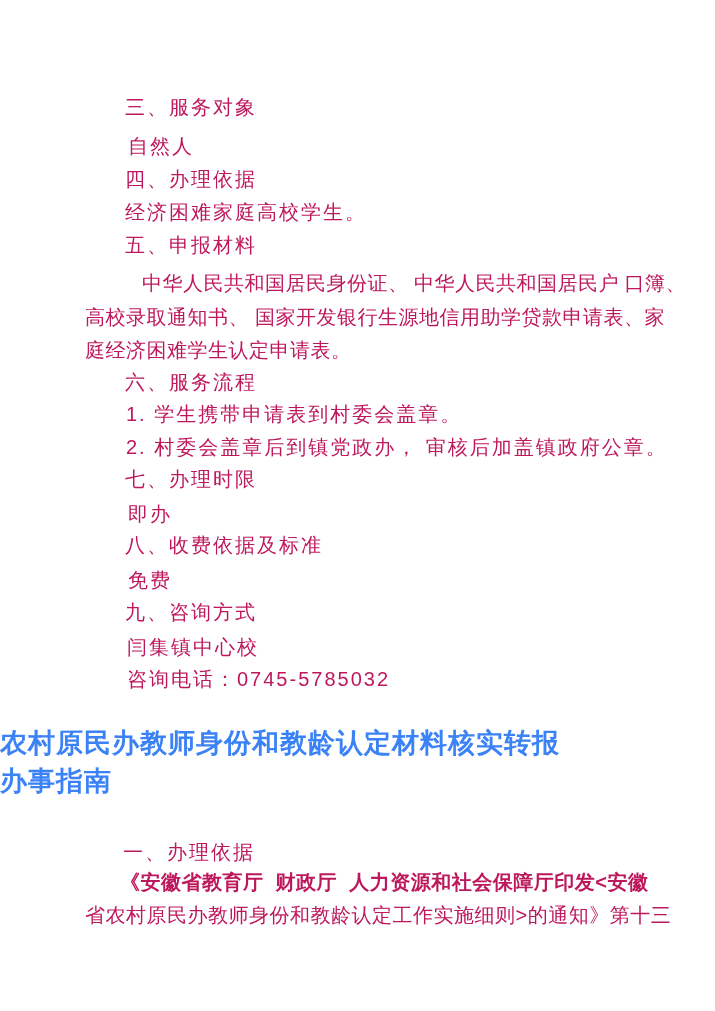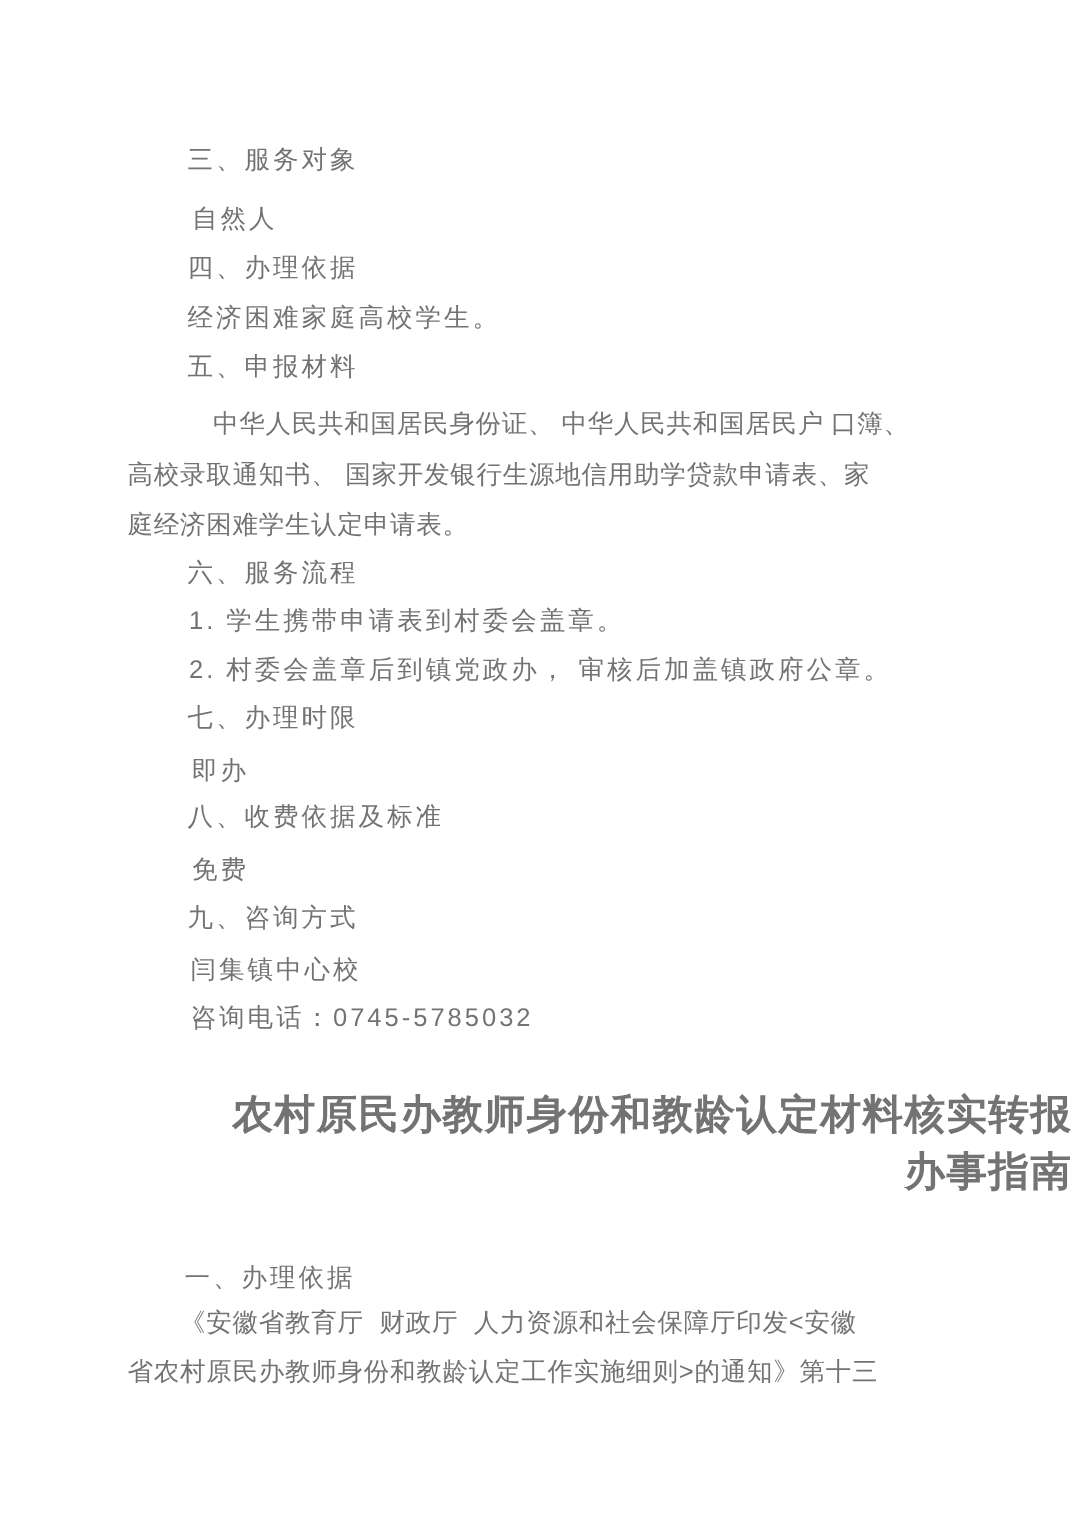--- a/index.html
+++ b/index.html
@@ -13,40 +13,40 @@
     height: 1011px;
     background: #ffffff;
     overflow: hidden;
     font-family: "Liberation Sans", sans-serif;
     color: #000000;
   }
   .ln {
     position: absolute;
     left: 125px;
     white-space: pre;
-    font-size: 17px;
+    font-size: 20px;
     line-height: 24px;
     letter-spacing: 2px;
-    color: #737373;
+    color: #be185d;
   }
   .ln.flush { left: 85px; text-align: center; }
   .ln.pindent { left: 142px; font-family: Liberation Serif, serif; }
-  .ln.quote-indent { left: 120px; }
+  .ln.quote-indent { left: 120px; font-weight: bold; }
   .ln.long { letter-spacing: 0.5px; }
   .title-ln {
     position: absolute;
     left: 0;
     width: 715px;
-    text-align: right;
+    text-align: left;
     white-space: pre;
     font-size: 27px;
     line-height: 32px;
     font-weight: bold;
     letter-spacing: 1px;
-    color: #737373;
+    color: #3b82f6;
   }
 </style>
 </head>
 <body>
 
 <div class="page">
 
   <div class="ln" style="top:95px">三、服务对象</div>
   <div class="ln" style="top:134px; left:128px">自然人</div>
 

